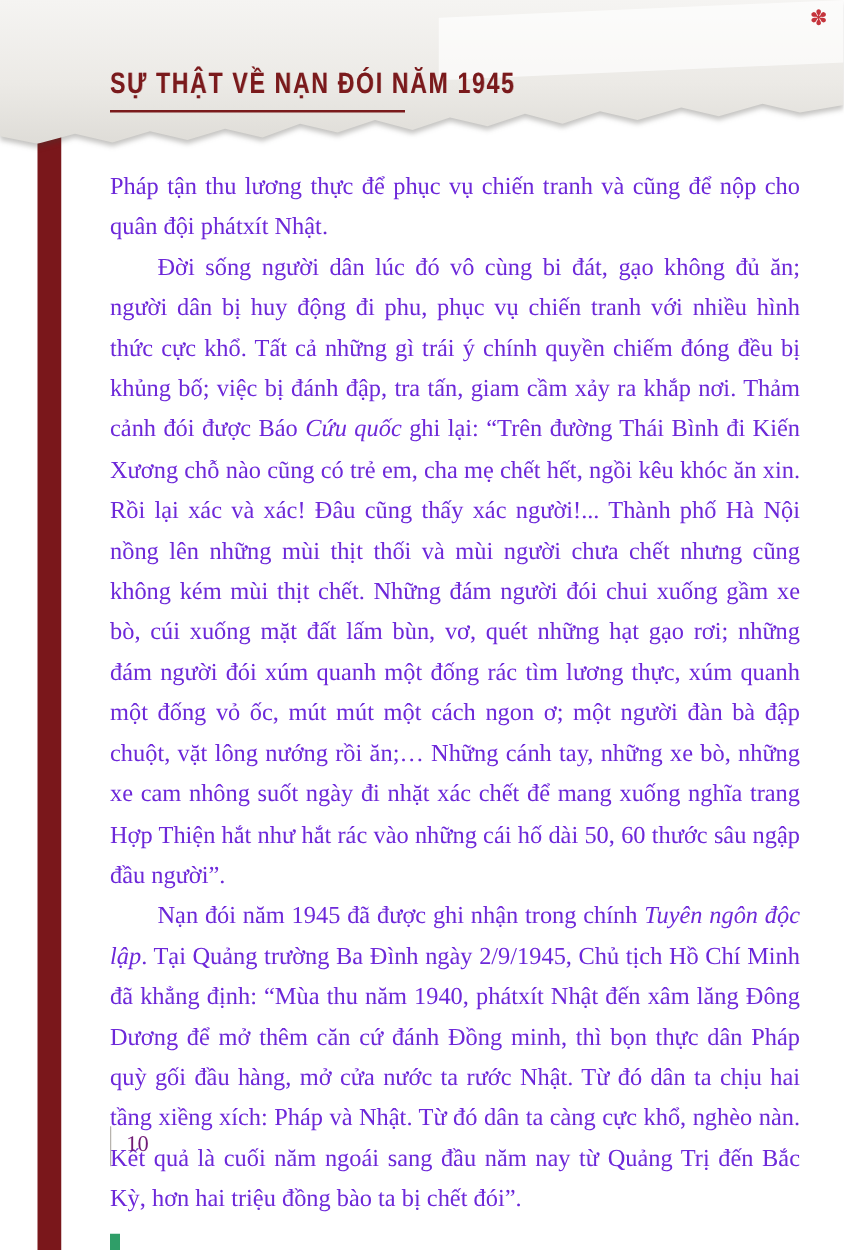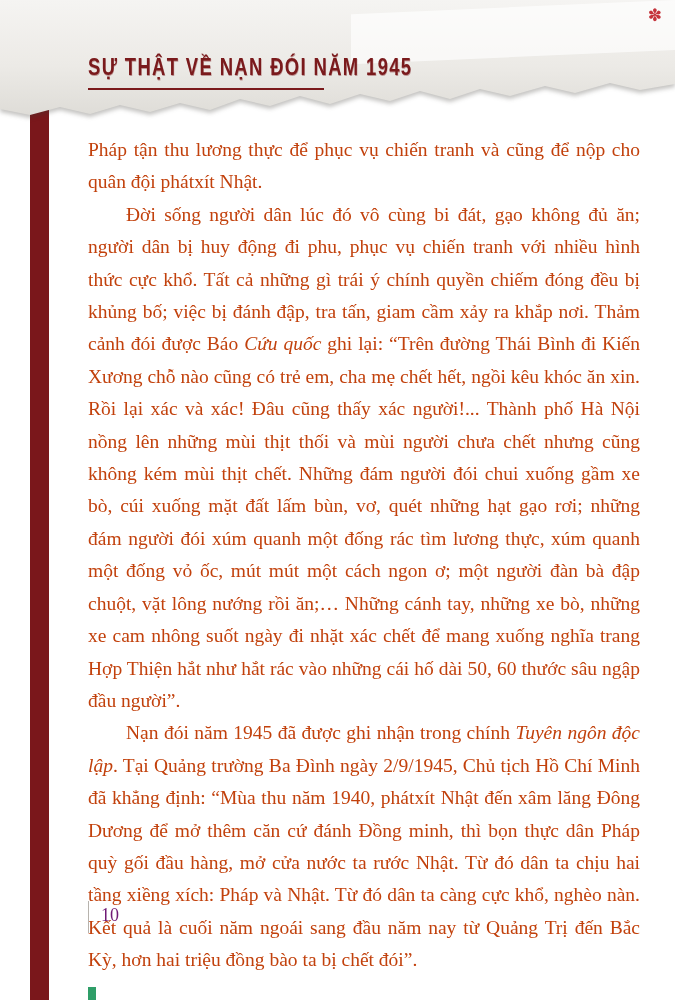--- a/index.html
+++ b/index.html
@@ -75,21 +75,21 @@
     font-family: "DejaVu Sans", sans-serif;
   }
 
   
   .content {
     position: absolute;
     left: 88px; top: 134px;
     width: 552px;
     font-size: 19.5px;
     line-height: 32.4px;
-    color: #c2410c;
+    color: #6d28d9;
     text-align: justify;
     z-index: 1;
   }
   .content p { margin: 0; padding: 0; }
   .content p.indent { text-indent: 38px; }
   .content i { }
 
   
   .pagenum-rule {
     position: absolute;

